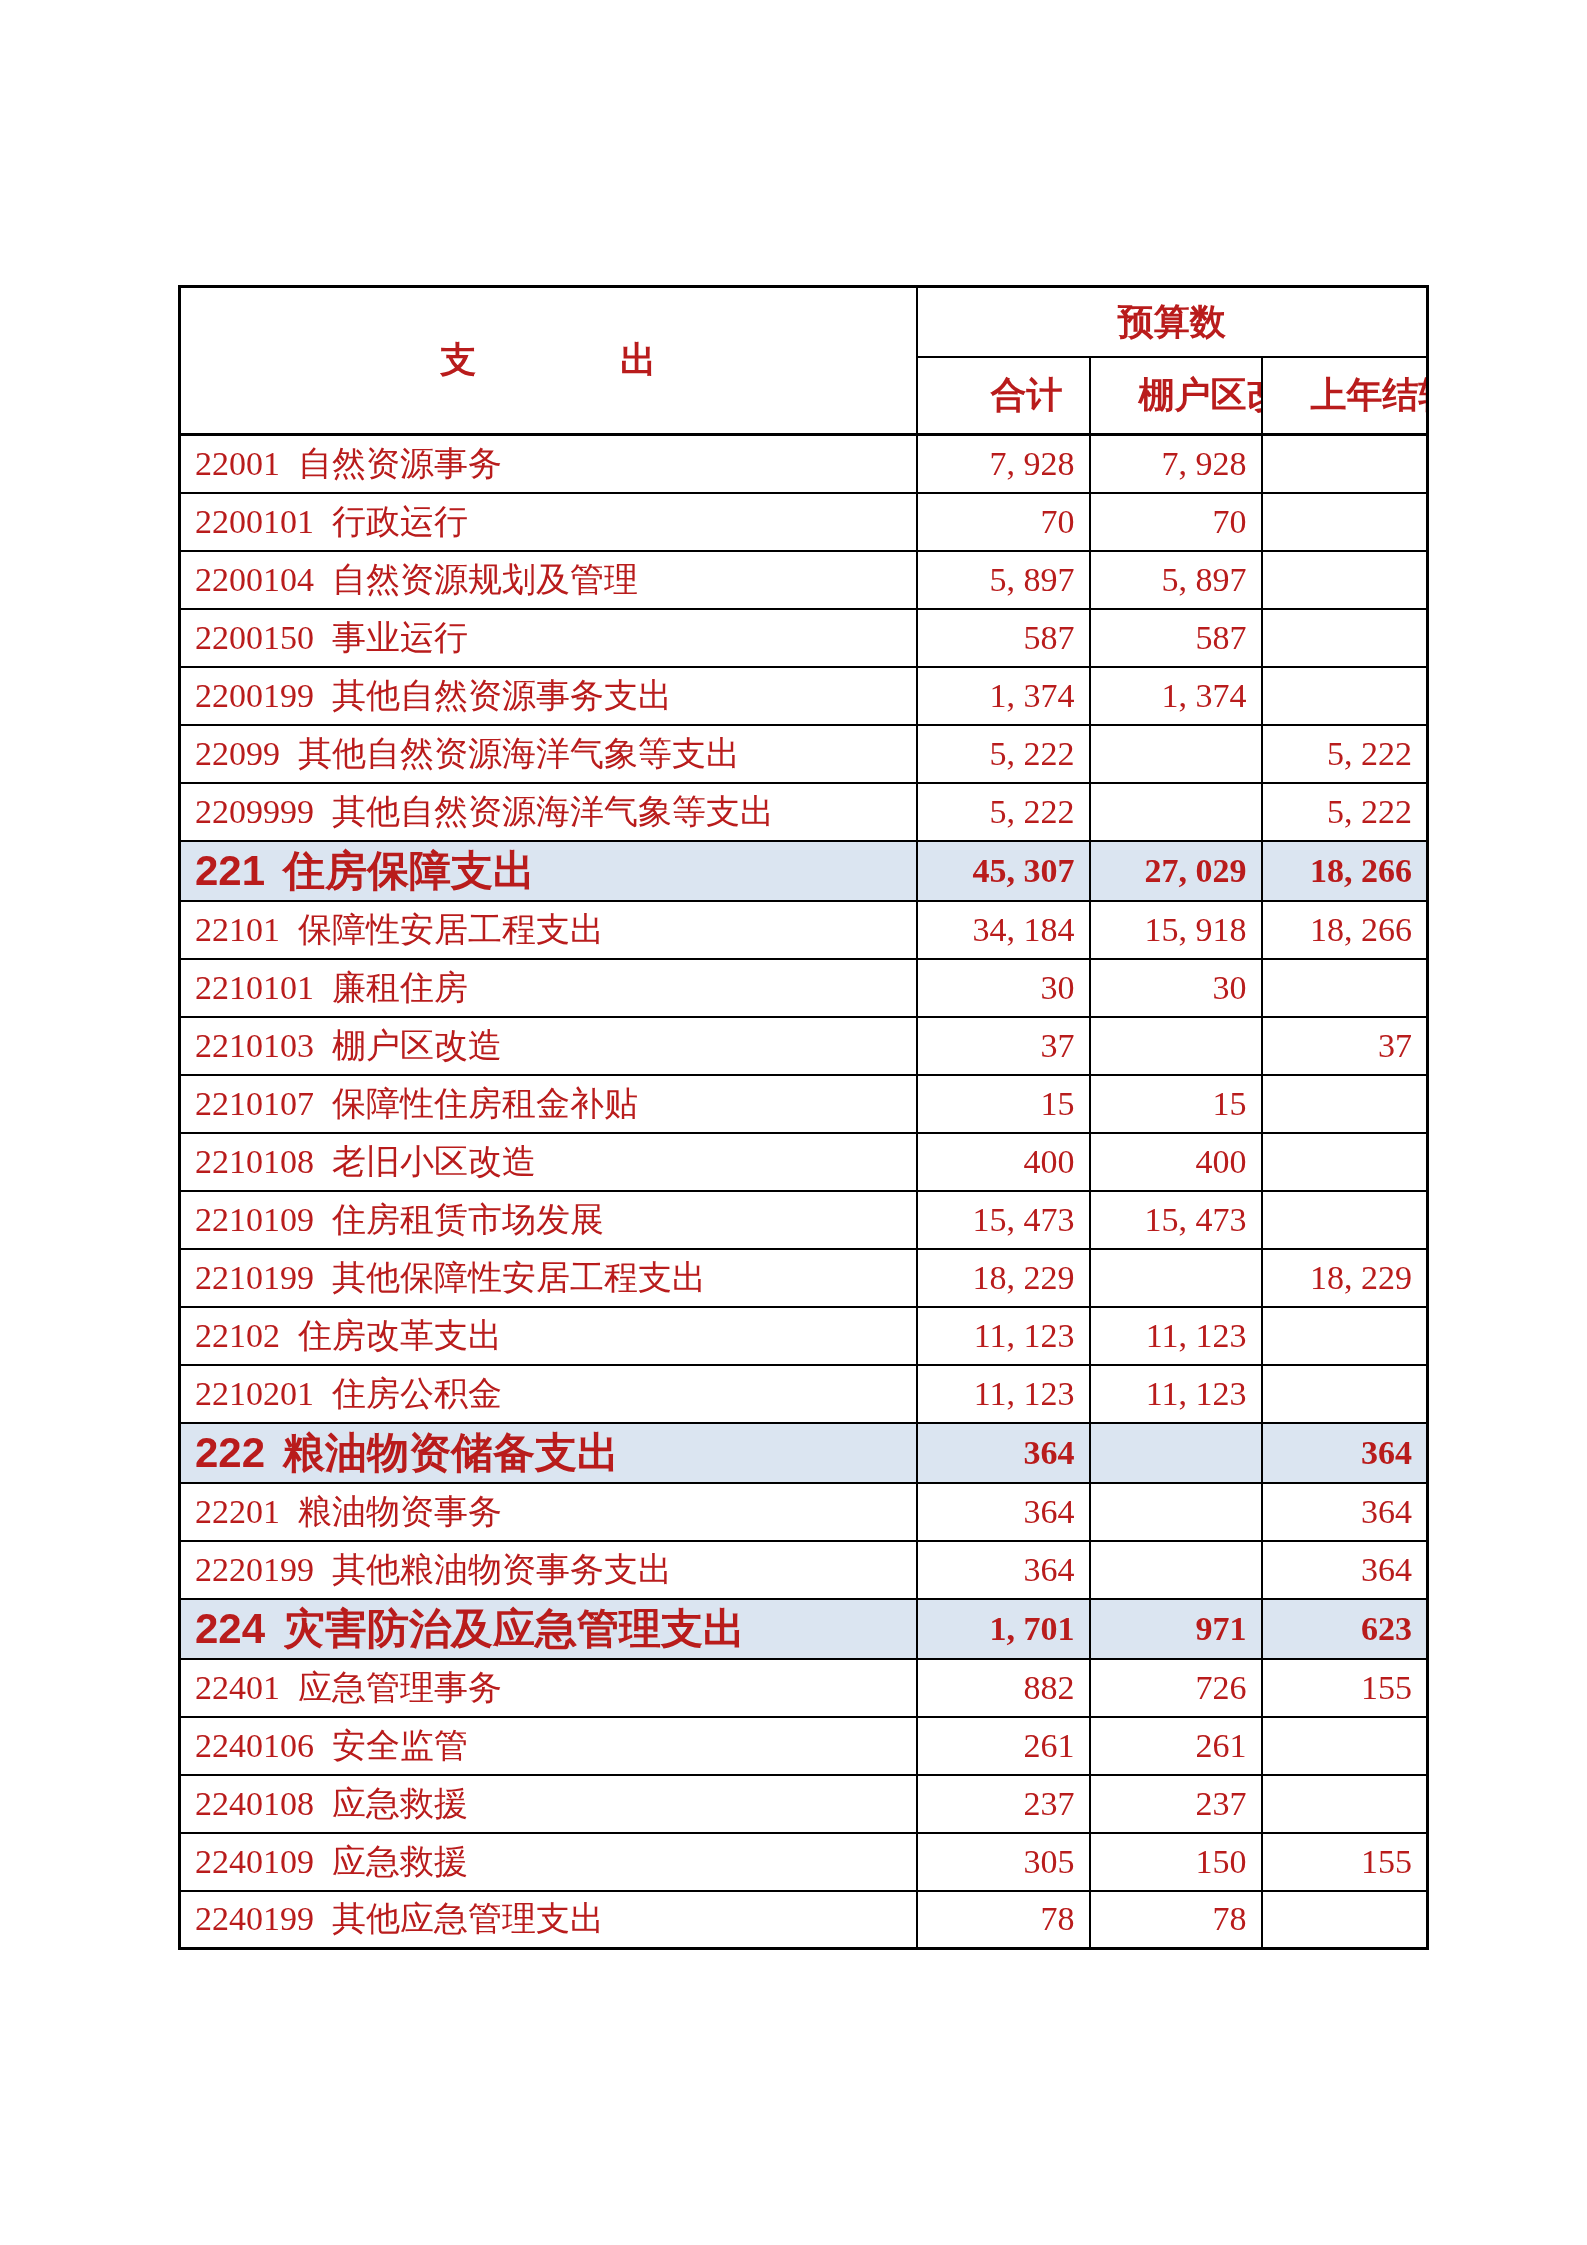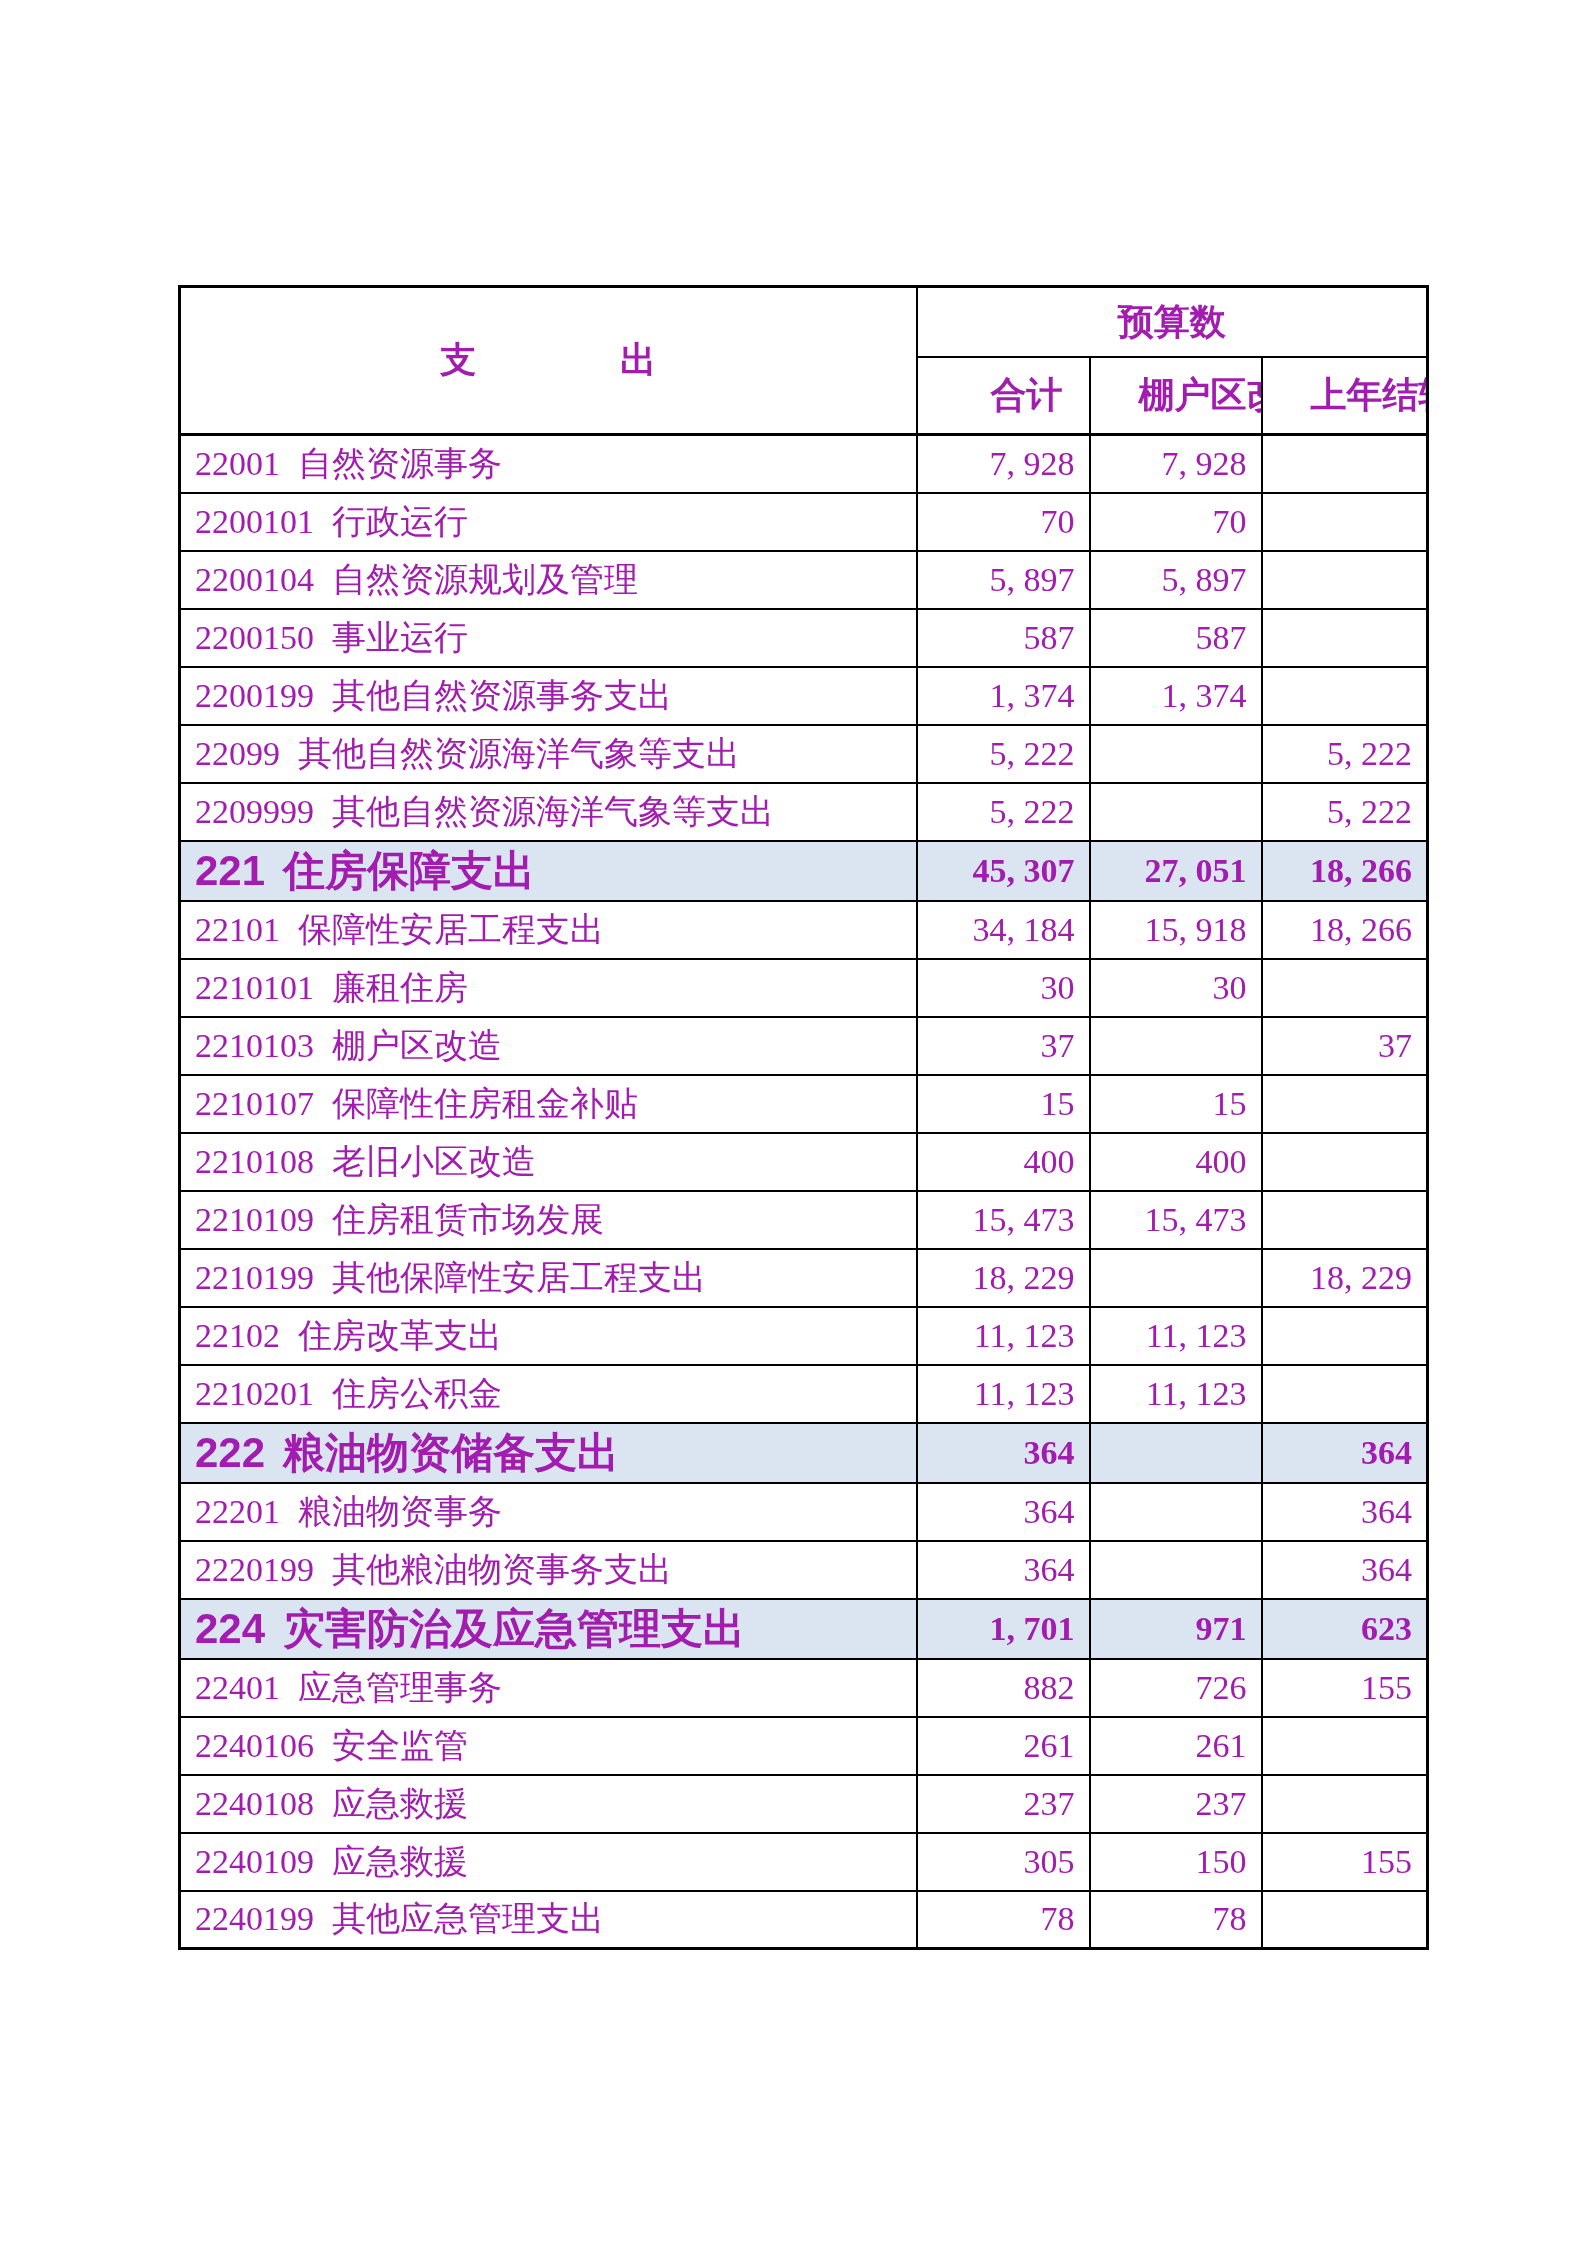--- a/index.html
+++ b/index.html
@@ -1,21 +1,21 @@
 <!DOCTYPE html>
 <html><head>
 <meta charset="utf-8">
 <style>
   html, body { margin: 0; padding: 0; background: #ffffff; }
   .page {
     position: relative;
     width: 1587px;
     height: 2245px;
     background: #ffffff;
-    color: #a21caf;
+    color: #b91c1c;
     font-family: "Liberation Serif", "DejaVu Serif", serif;
     overflow: hidden;
   }
   table.budget-table {
     position: absolute;
     left: 178px;
     top: 285px;
     width: 1248px;
     border-collapse: collapse;
     table-layout: fixed;
@@ -129,21 +129,21 @@
         </tr>
         <tr>
           <td class="label"><span class="code">2209999</span><span class="name">其他自然资源海洋气象等支出</span></td>
           <td class="num">5, 222</td>
           <td class="num"></td>
           <td class="num">5, 222</td>
         </tr>
         <tr class="highlight" style="background: rgb(219, 229, 241);">
           <td class="label"><span class="code">221</span><span class="name">住房保障支出</span></td>
           <td class="num">45, 307</td>
-          <td class="num">27, 051</td>
+          <td class="num">27, 029</td>
           <td class="num">18, 266</td>
         </tr>
         <tr>
           <td class="label"><span class="code">22101</span><span class="name">保障性安居工程支出</span></td>
           <td class="num">34, 184</td>
           <td class="num">15, 918</td>
           <td class="num">18, 266</td>
         </tr>
         <tr>
           <td class="label"><span class="code">2210101</span><span class="name">廉租住房</span></td>

